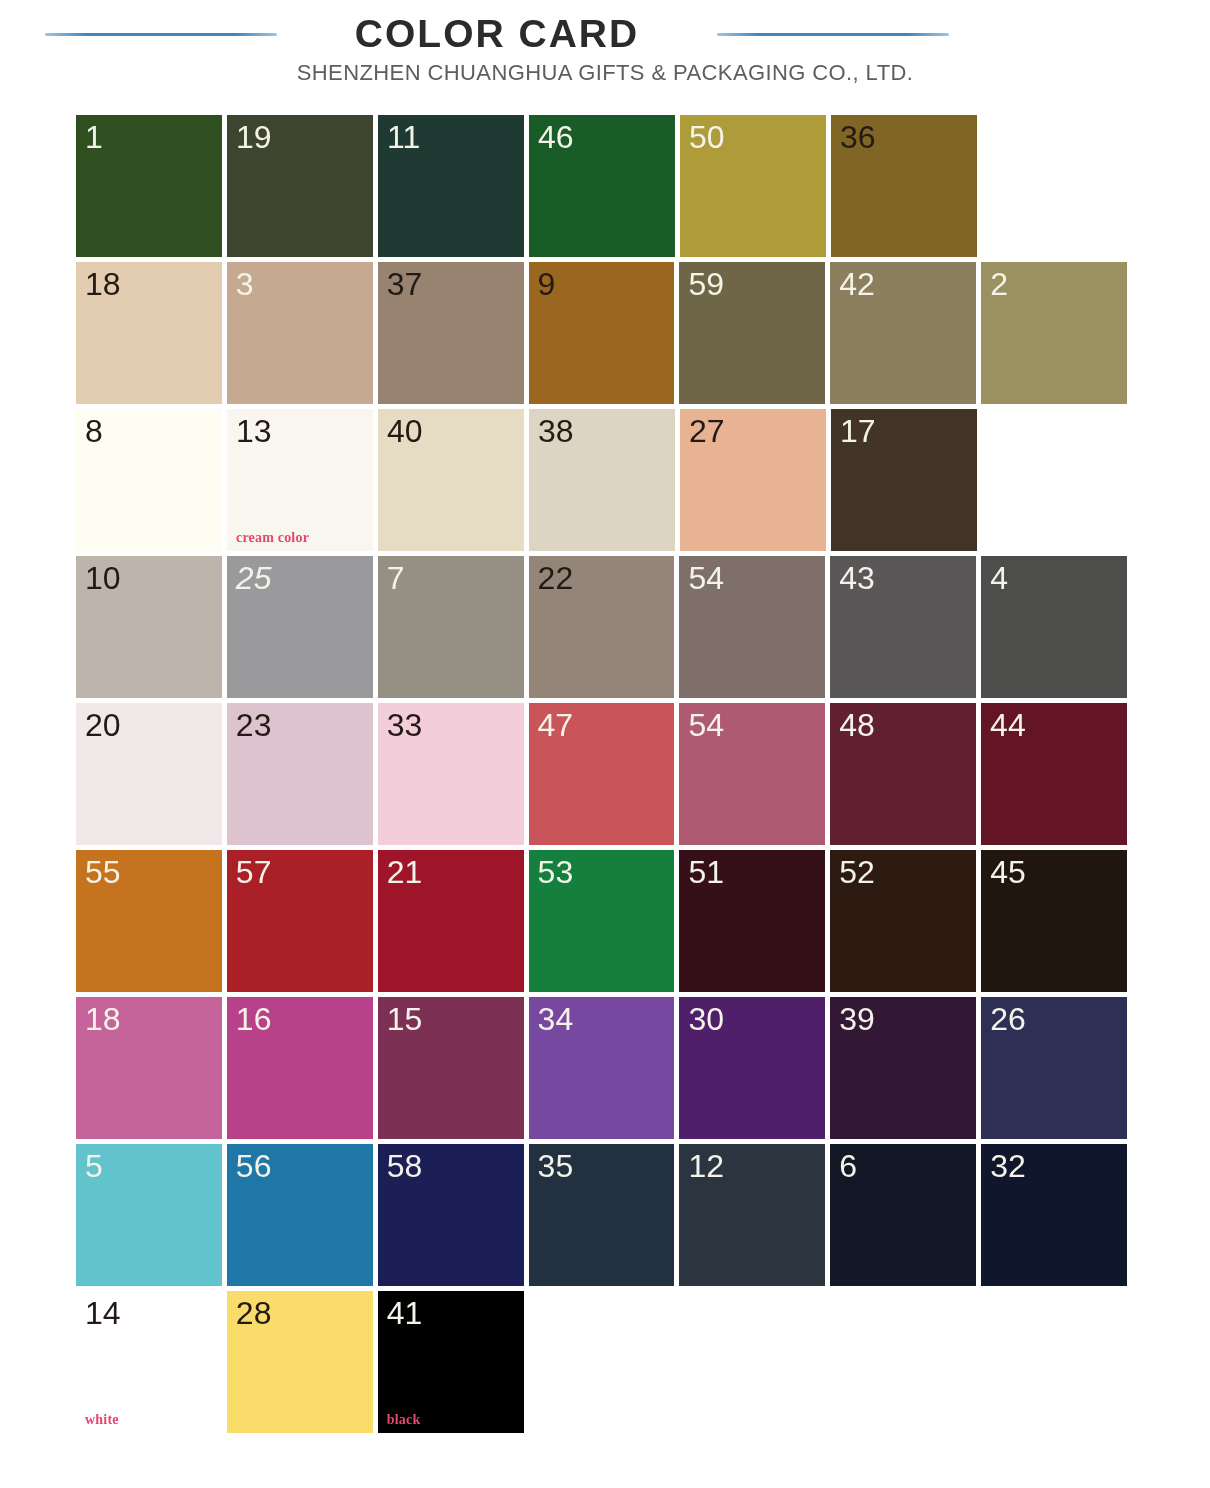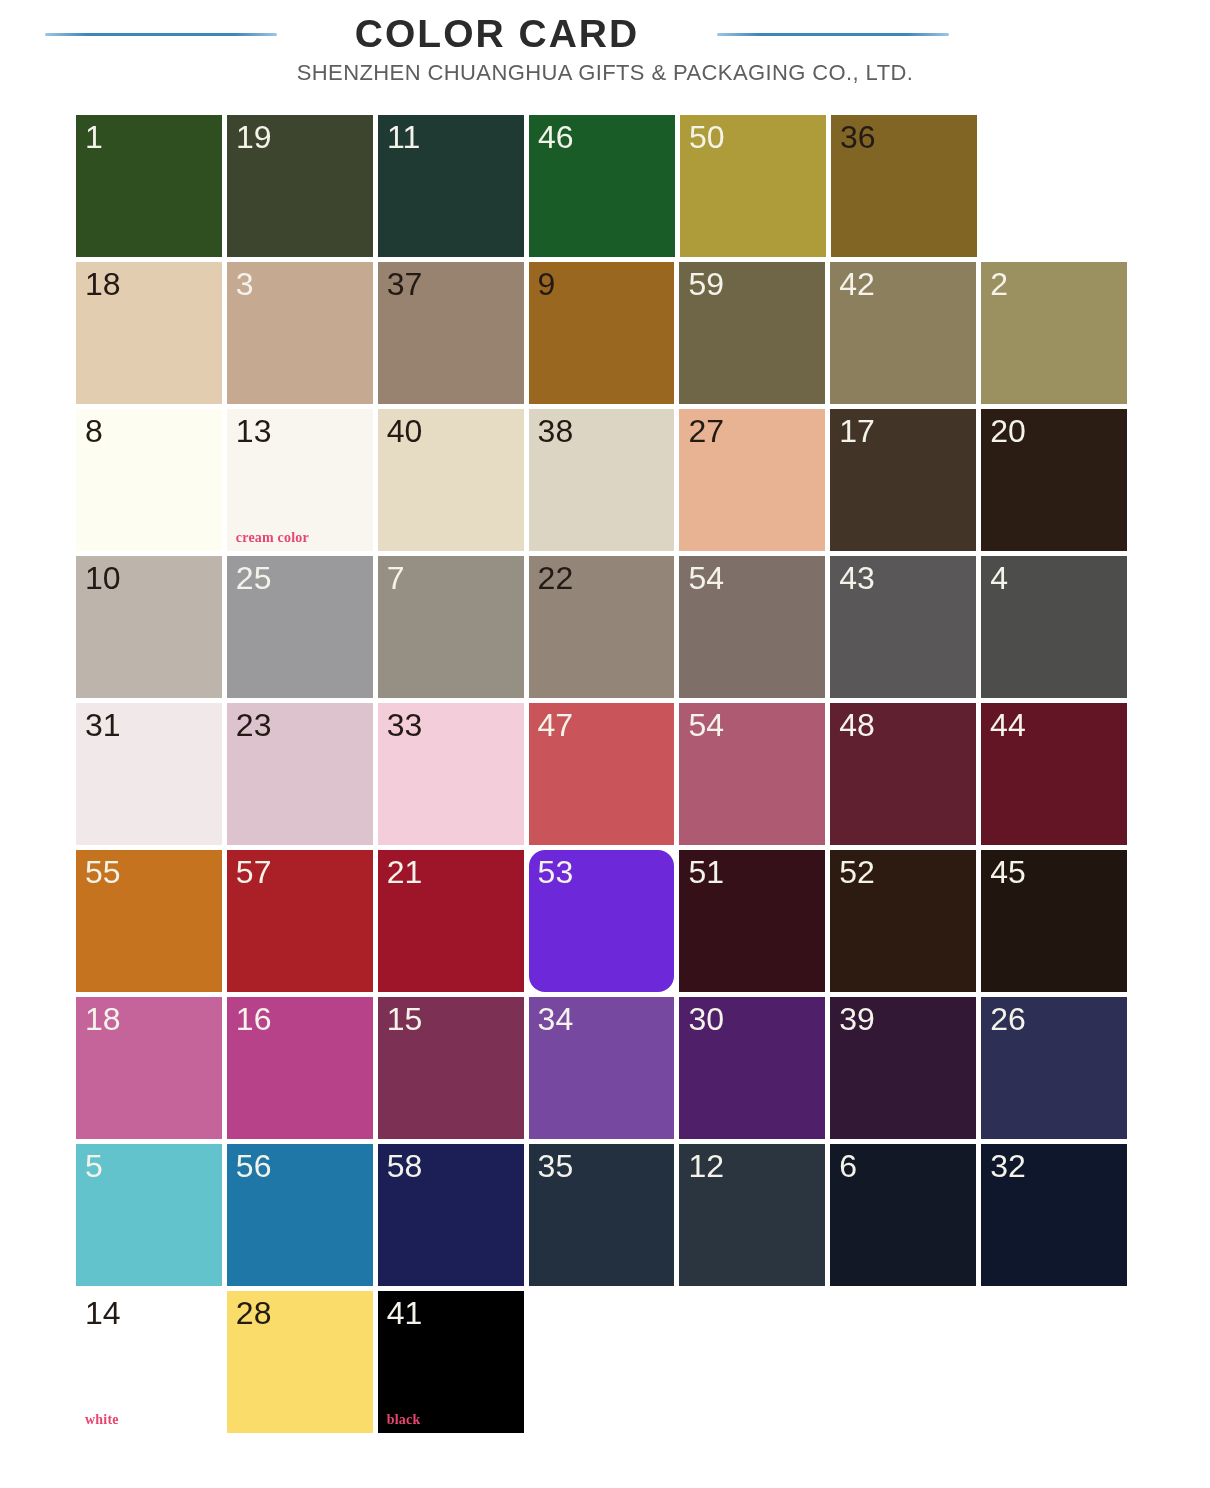--- a/index.html
+++ b/index.html
@@ -170,50 +170,47 @@
       </div>
       <div class="swatch" style="background: rgb(221, 213, 195);">
         <span class="swatch-number dark">38</span>
       </div>
       <div class="swatch" style="background: rgb(231, 179, 146);">
         <span class="swatch-number dark">27</span>
       </div>
       <div class="swatch" style="background: rgb(66, 53, 40);">
         <span class="swatch-number light">17</span>
       </div>
-      <div class="swatch" style="background: rgb(43, 29, 20);">
-        <span class="swatch-number light">20</span>
-      </div>
     </div>
     <div class="grid-row">
       <div class="swatch" style="background: rgb(189, 180, 171);">
         <span class="swatch-number dark">10</span>
       </div>
-      <div class="swatch" style="background: rgb(154, 154, 156);">
+      <div class="swatch" style="background: rgb(154, 154, 156); font-style: italic;">
         <span class="swatch-number light">25</span>
       </div>
       <div class="swatch" style="background: rgb(149, 143, 132);">
         <span class="swatch-number light">7</span>
       </div>
       <div class="swatch" style="background: rgb(148, 133, 121);">
         <span class="swatch-number dark">22</span>
       </div>
       <div class="swatch" style="background: rgb(126, 112, 105);">
         <span class="swatch-number light">54</span>
       </div>
       <div class="swatch" style="background: rgb(89, 87, 87);">
         <span class="swatch-number light">43</span>
       </div>
       <div class="swatch" style="background: rgb(77, 77, 75);">
         <span class="swatch-number light">4</span>
       </div>
     </div>
     <div class="grid-row">
       <div class="swatch" style="background: rgb(241, 232, 234);">
-        <span class="swatch-number dark">31</span>
+        <span class="swatch-number dark">20</span>
       </div>
       <div class="swatch" style="background: rgb(221, 195, 205);">
         <span class="swatch-number dark">23</span>
       </div>
       <div class="swatch" style="background: rgb(244, 205, 218);">
         <span class="swatch-number dark">33</span>
       </div>
       <div class="swatch" style="background: rgb(201, 85, 90);">
         <span class="swatch-number light">47</span>
       </div>
@@ -230,21 +227,21 @@
     <div class="grid-row">
       <div class="swatch" style="background: rgb(198, 115, 32);">
         <span class="swatch-number light">55</span>
       </div>
       <div class="swatch" style="background: rgb(171, 31, 39);">
         <span class="swatch-number light">57</span>
       </div>
       <div class="swatch" style="background: rgb(158, 21, 41);">
         <span class="swatch-number light">21</span>
       </div>
-      <div class="swatch" style="background: #6d28d9; border-radius: 16px;">
+      <div class="swatch" style="background: #15803d;">
         <span class="swatch-number light">53</span>
       </div>
       <div class="swatch" style="background: rgb(53, 16, 25);">
         <span class="swatch-number light">51</span>
       </div>
       <div class="swatch" style="background: rgb(45, 26, 16);">
         <span class="swatch-number light">52</span>
       </div>
       <div class="swatch" style="background: rgb(32, 22, 15);">
         <span class="swatch-number light">45</span>

